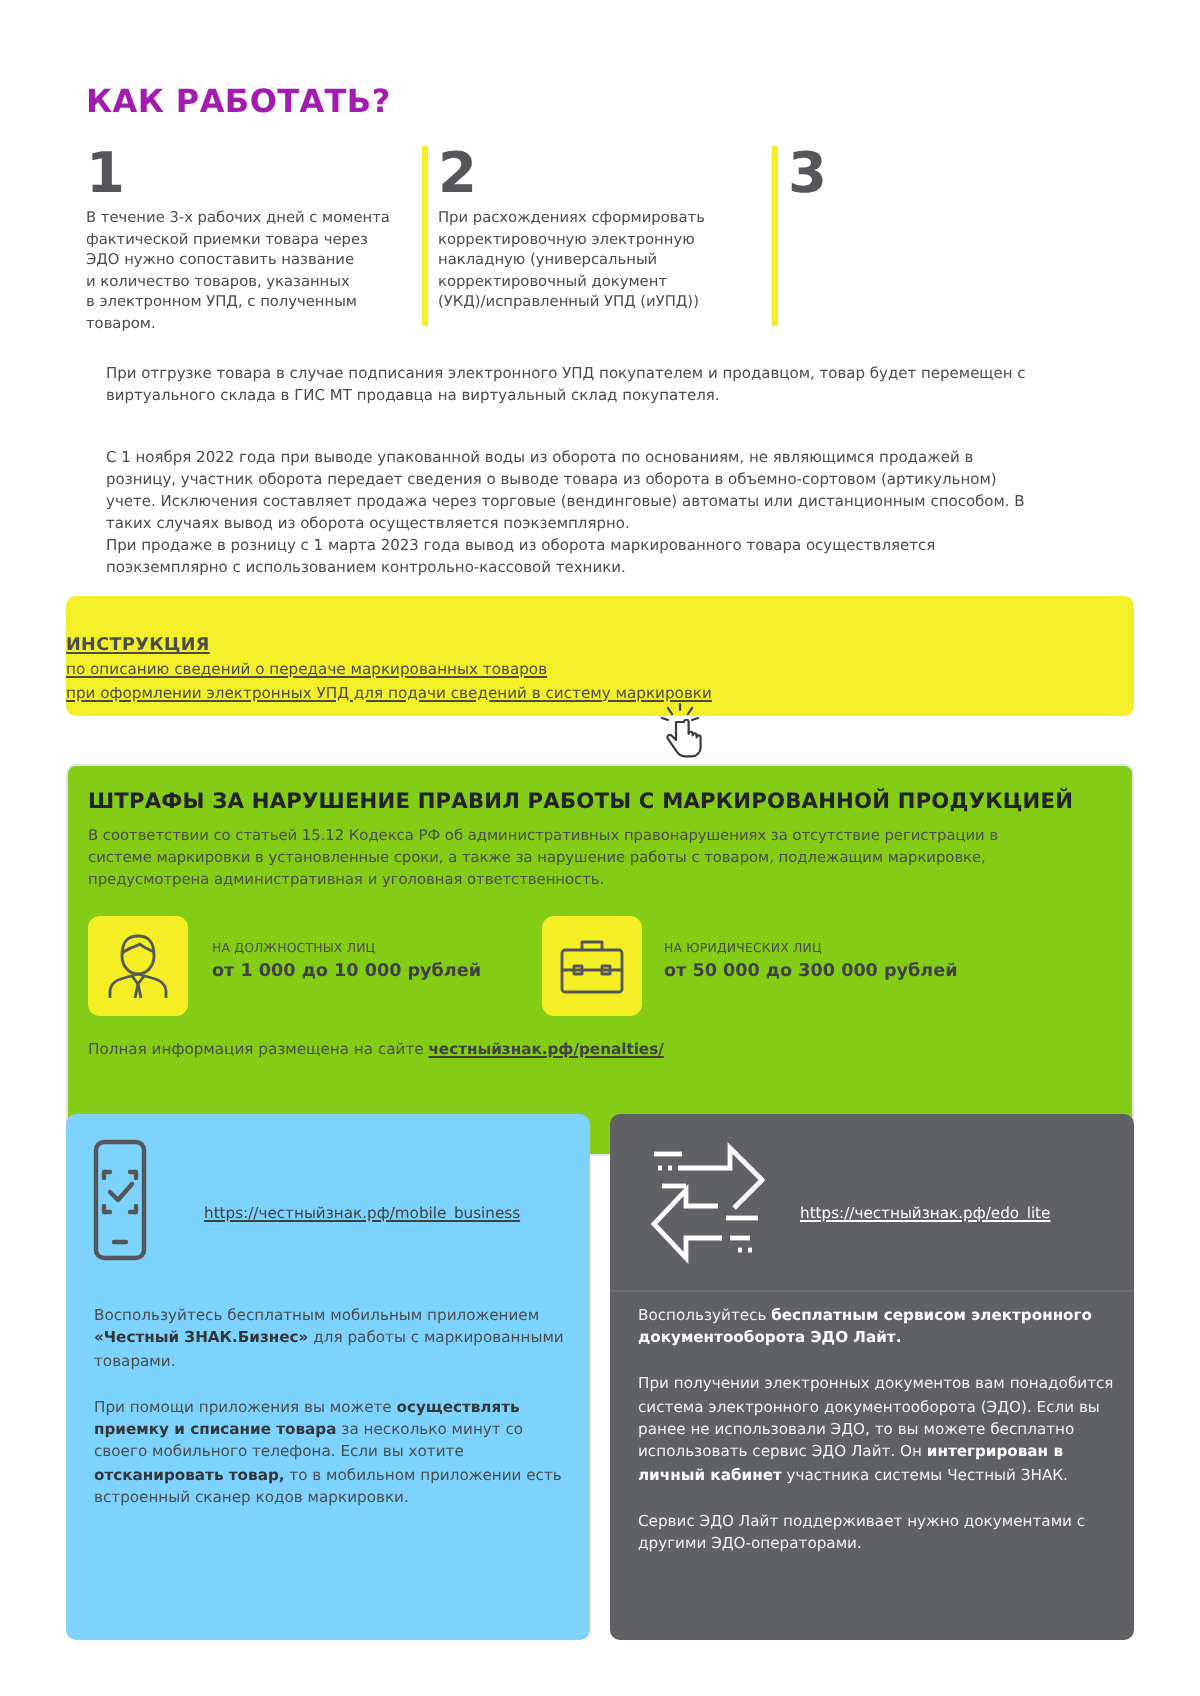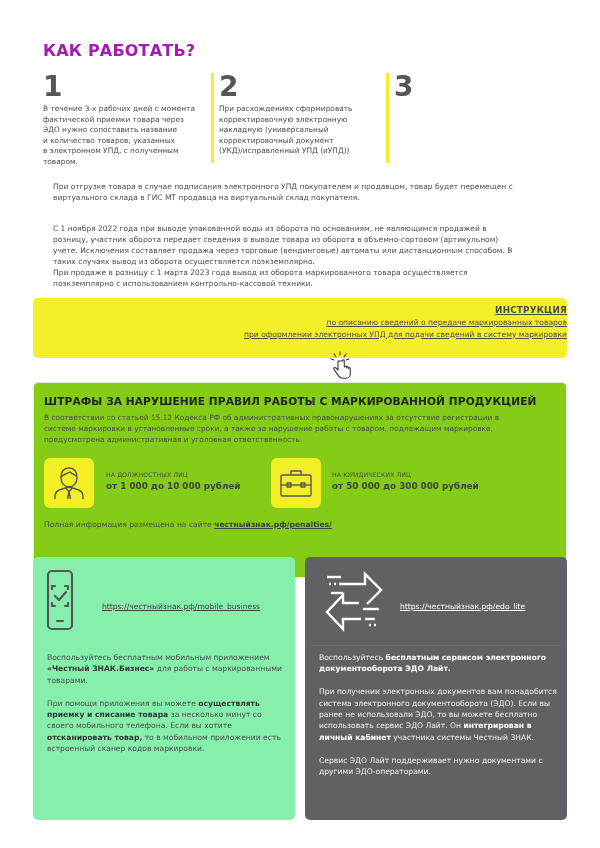--- a/index.html
+++ b/index.html
@@ -8,36 +8,36 @@
 
   .page-title { position: absolute; left: 43px; top: 41px; font-size: 16px; font-weight: bold; color: #a21caf; letter-spacing: 0.2px; }
 
   .step { position: absolute; top: 72px; }
   .step .num { font-size: 28px; font-weight: bold; color: #55565a; line-height: 30px; }
   .step .txt { font-size: 7.4px; line-height: 10.6px; color: #4a4b4f; margin-top: 2px; white-space: pre-line; }
   .step-bar { position: absolute; width: 3px; background: #f3ef24; }
 
   .para { position: absolute; left: 53px; font-size: 7.5px; line-height: 10.9px; color: #4a4b4f; white-space: pre-line; }
 
-  .instr-box { position: absolute; left: 33px; top: 298px; width: 534px; height: 60px; background: #f3f02a; border-radius: 5px; text-align: right; }
+  .instr-box { position: absolute; left: 33px; top: 298px; width: 534px; height: 60px; background: #f3f02a; border-radius: 5px; text-align: left; padding-top: 12px; }
   .instr-title { display: inline-block; font-size: 8.8px; font-weight: bold; color: #4a4b4f; text-decoration: underline; line-height: 11px; letter-spacing: 0.2px; }
   .instr-line { display: block; font-size: 7.6px; color: #4a4b4f; text-decoration: underline; line-height: 11.5px; }
   .click-icon { position: absolute; left: 326px; top: 350px; width: 30px; height: 30px; }
 
   .fines-box { position: absolute; left: 33px; top: 382px; width: 534px; height: 196px; border: 1px solid #e4e4e8; border-radius: 5px; background: #84cc16; }
   .fines-title { position: absolute; left: 10px; top: 12px; font-size: 10.6px; font-weight: bold; color: #222326; letter-spacing: 0.1px; }
   .fines-text { position: absolute; left: 10px; top: 30px; width: 520px; font-size: 7.4px; line-height: 10.9px; color: #4a4b4f; white-space: pre-line; }
   .fine-icon { position: absolute; top: 75px; width: 50px; height: 50px; background: #f3ef24; border-radius: 6px; }
   .fine-label { position: absolute; top: 88px; font-size: 6.2px; color: #4a4b4f; letter-spacing: 0.1px; }
   .fine-value { position: absolute; top: 98px; font-size: 8.8px; font-weight: bold; color: #3f4044; }
   .fines-footer { position: absolute; left: 10px; top: 137px; font-size: 7.6px; color: #4a4b4f; }
   .fines-footer a { font-weight: bold; color: #3f4044; text-decoration: underline; }
 
   .card { position: absolute; top: 557px; height: 263px; border-radius: 5px; }
-  .card.yellow { left: 33px; width: 262px; background: #86efac; }
+  .card.yellow { left: 33px; width: 262px; background: #7dd3fc; }
   .card.gray { left: 305px; width: 262px; background: #606165; }
   .card .card-link { position: absolute; top: 45px; font-size: 7.6px; text-decoration: underline; }
   .card.yellow .card-link { left: 69px; color: #3f4044; }
   .card.gray .card-link { left: 95px; color: #ffffff; }
   .card-body { position: absolute; left: 14px; top: 95px; width: 240px; font-size: 7.6px; line-height: 11.4px; }
   .card.yellow .card-body { color: #4a4b4f; }
   .card.gray .card-body { color: #f1f1f2; }
   .card-body p { margin-bottom: 11.4px; }
   .card-body b { font-weight: bold; }
   .card.yellow .card-body b { color: #333438; }

